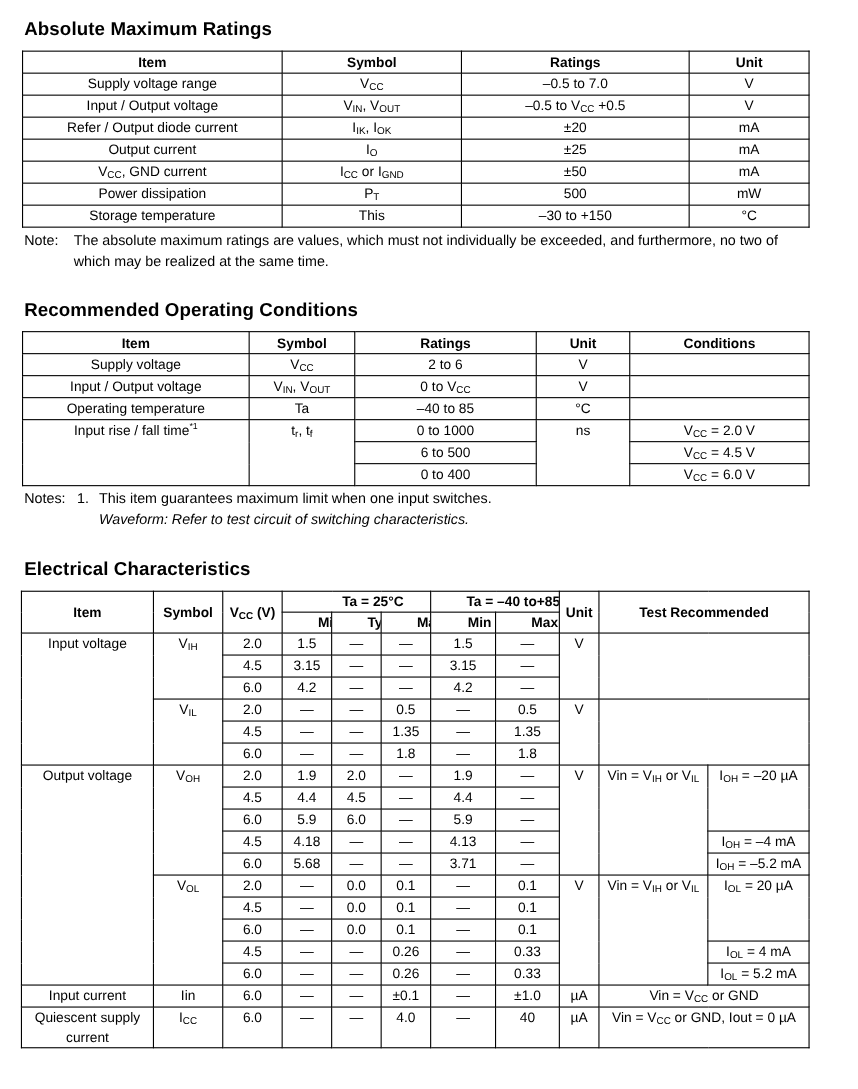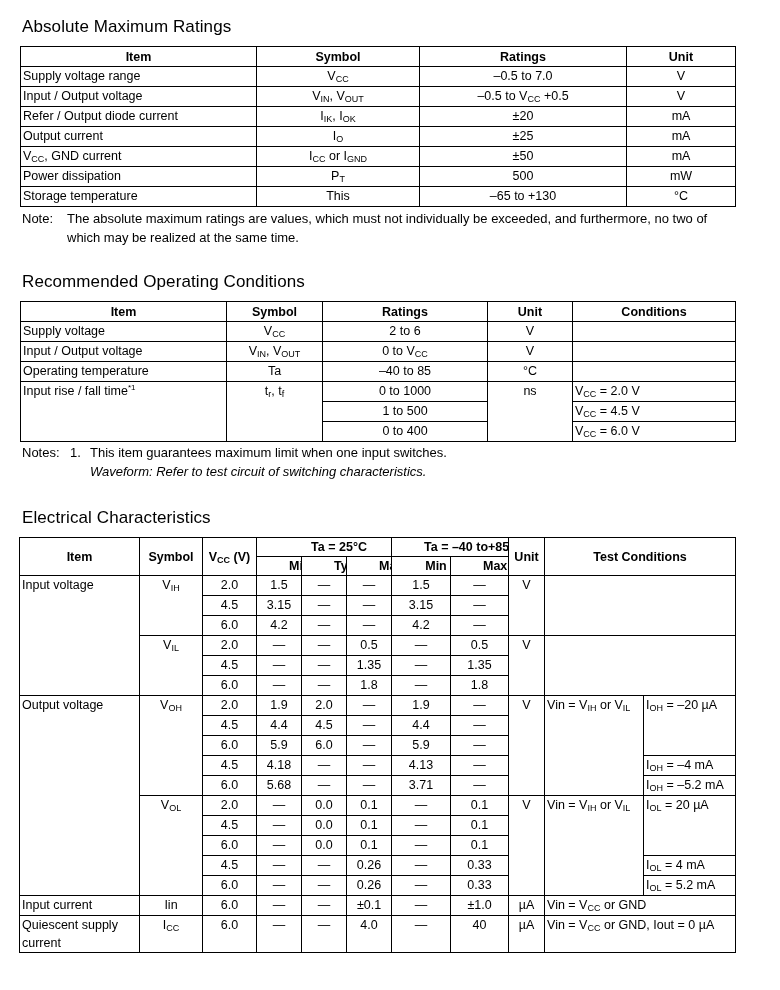--- a/index.html
+++ b/index.html
@@ -1,28 +1,28 @@
 <!DOCTYPE html>
 <html><head>
 <meta charset="utf-8">
 <style>
   html, body { margin: 0; padding: 0; background: #ffffff; }
   body {
     width: 780px; height: 990px; position: relative; overflow: hidden;
     font-family: "Liberation Sans", sans-serif; color: #000;
   }
   .title {
-    position: absolute; left: 22px; font-weight: normal; font-size: 17px;
+    position: absolute; left: 22px; font-weight: bold; font-size: 17px;
     letter-spacing: 0.1px;
   }
   table { border-collapse: collapse; position: absolute; font-size: 12.5px; table-layout: fixed; }
   td, th { border: 1px solid #000; padding: 0 2px; height: 19px; line-height: 18px; vertical-align: top; white-space: nowrap; overflow: hidden; }
   th { font-weight: bold; text-align: center; vertical-align: middle; }
   .c { text-align: center; }
-  .l { text-align: left; }
+  .l { text-align: center; }
   sub { font-size: 9px; vertical-align: -2px; line-height: 0; }
   sup { font-size: 8px; vertical-align: 5px; line-height: 0; }
   .note { position: absolute; left: 22px; font-size: 13px; line-height: 19px; }
   .note .lbl { display: inline-block; width: 45px; }
   .note .ind { padding-left: 45px; }
   .note2 .lbl { width: 48px; }
   .note2 .num { display: inline-block; width: 20px; }
   .note2 .ind { padding-left: 68px; font-style: italic; }
   #t3 td, #t3 th { height: 19px; }
   #t3 th.h2 { height: 18px; padding-left: 32px; }
@@ -79,21 +79,21 @@
       </tr>
       <tr>
         <td class="l">Power dissipation</td>
         <td class="c">P<sub>T</sub></td>
         <td class="c">500</td>
         <td class="c">mW</td>
       </tr>
       <tr>
         <td class="l">Storage temperature</td>
         <td class="c">This</td>
-        <td class="c">–65 to +130</td>
+        <td class="c">–30 to +150</td>
         <td class="c">°C</td>
       </tr>
     </tbody>
 </table>
 <div class="note" style="top:209px;">
   <div><span class="lbl">Note:</span><span>The absolute maximum ratings are values, which must not individually be exceeded, and furthermore, no two of</span></div>
   <div class="ind">which may be realized at the same time.</div>
 </div>
 
 <div class="title" style="top:272px;">Recommended Operating Conditions</div>
@@ -137,21 +137,21 @@
         <td class="l"></td>
       </tr>
       <tr>
         <td class="l" rowspan="3">Input rise / fall time<sup>*1</sup></td>
         <td class="c" rowspan="3">t<sub>r</sub>, t<sub>f</sub></td>
         <td class="c">0 to 1000</td>
         <td class="c" rowspan="3">ns</td>
         <td class="l">V<sub>CC</sub> = 2.0 V</td>
       </tr>
       <tr>
-        <td class="c">1 to 500</td>
+        <td class="c">6 to 500</td>
         <td class="l">V<sub>CC</sub> = 4.5 V</td>
       </tr>
       <tr>
         <td class="c">0 to 400</td>
         <td class="l">V<sub>CC</sub> = 6.0 V</td>
       </tr>
     </tbody>
 </table>
 <div class="note note2" style="top:443px;">
   <div><span class="lbl">Notes:</span><span class="num">1.</span><span>This item guarantees maximum limit when one input switches.</span></div>
@@ -174,21 +174,21 @@
       <col style="width:92px">
   </colgroup>
   <thead>
     <tr>
       <th rowspan="2">Item</th>
       <th rowspan="2">Symbol</th>
       <th rowspan="2">V<sub>CC</sub> (V)</th>
       <th colspan="3" class="h2" style="font-weight:bold;">Ta = 25°C</th>
       <th colspan="2" class="h2">Ta = –40 to+85°C</th>
       <th rowspan="2">Unit</th>
-      <th rowspan="2" colspan="2">Test Conditions</th>
+      <th rowspan="2" colspan="2">Test Recommended</th>
     </tr>
     <tr>
       <th class="h2">Min</th>
       <th class="h2">Typ</th>
       <th class="h2">Max</th>
       <th class="h2">Min</th>
       <th class="h2">Max</th>
     </tr>
   </thead>
   <tbody id="t3-body">

